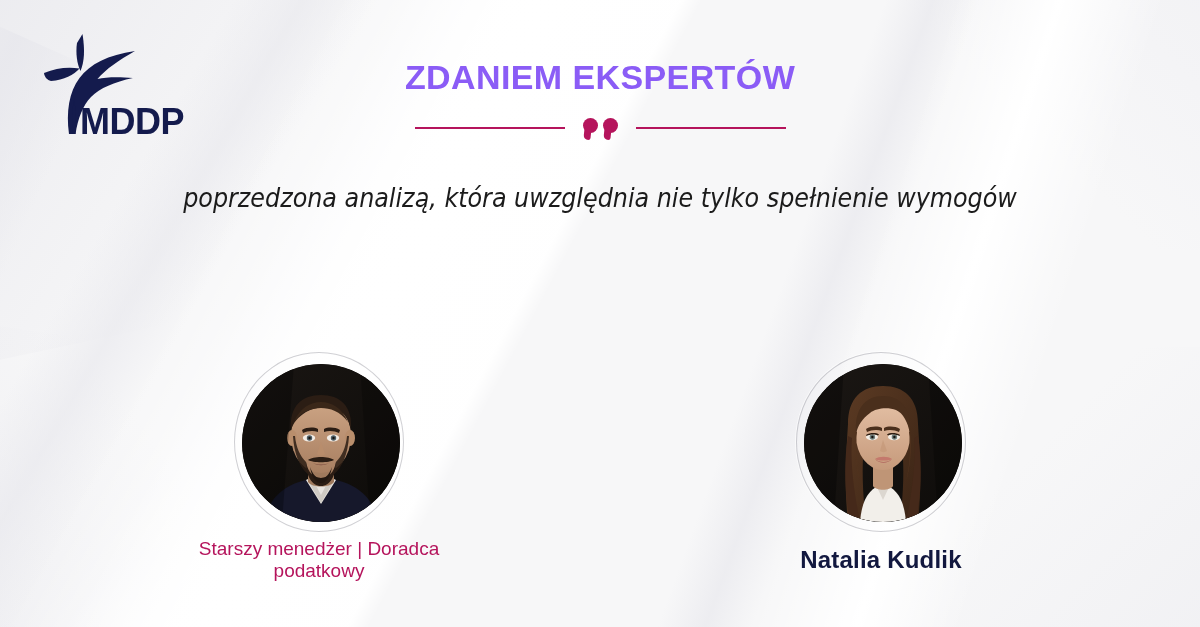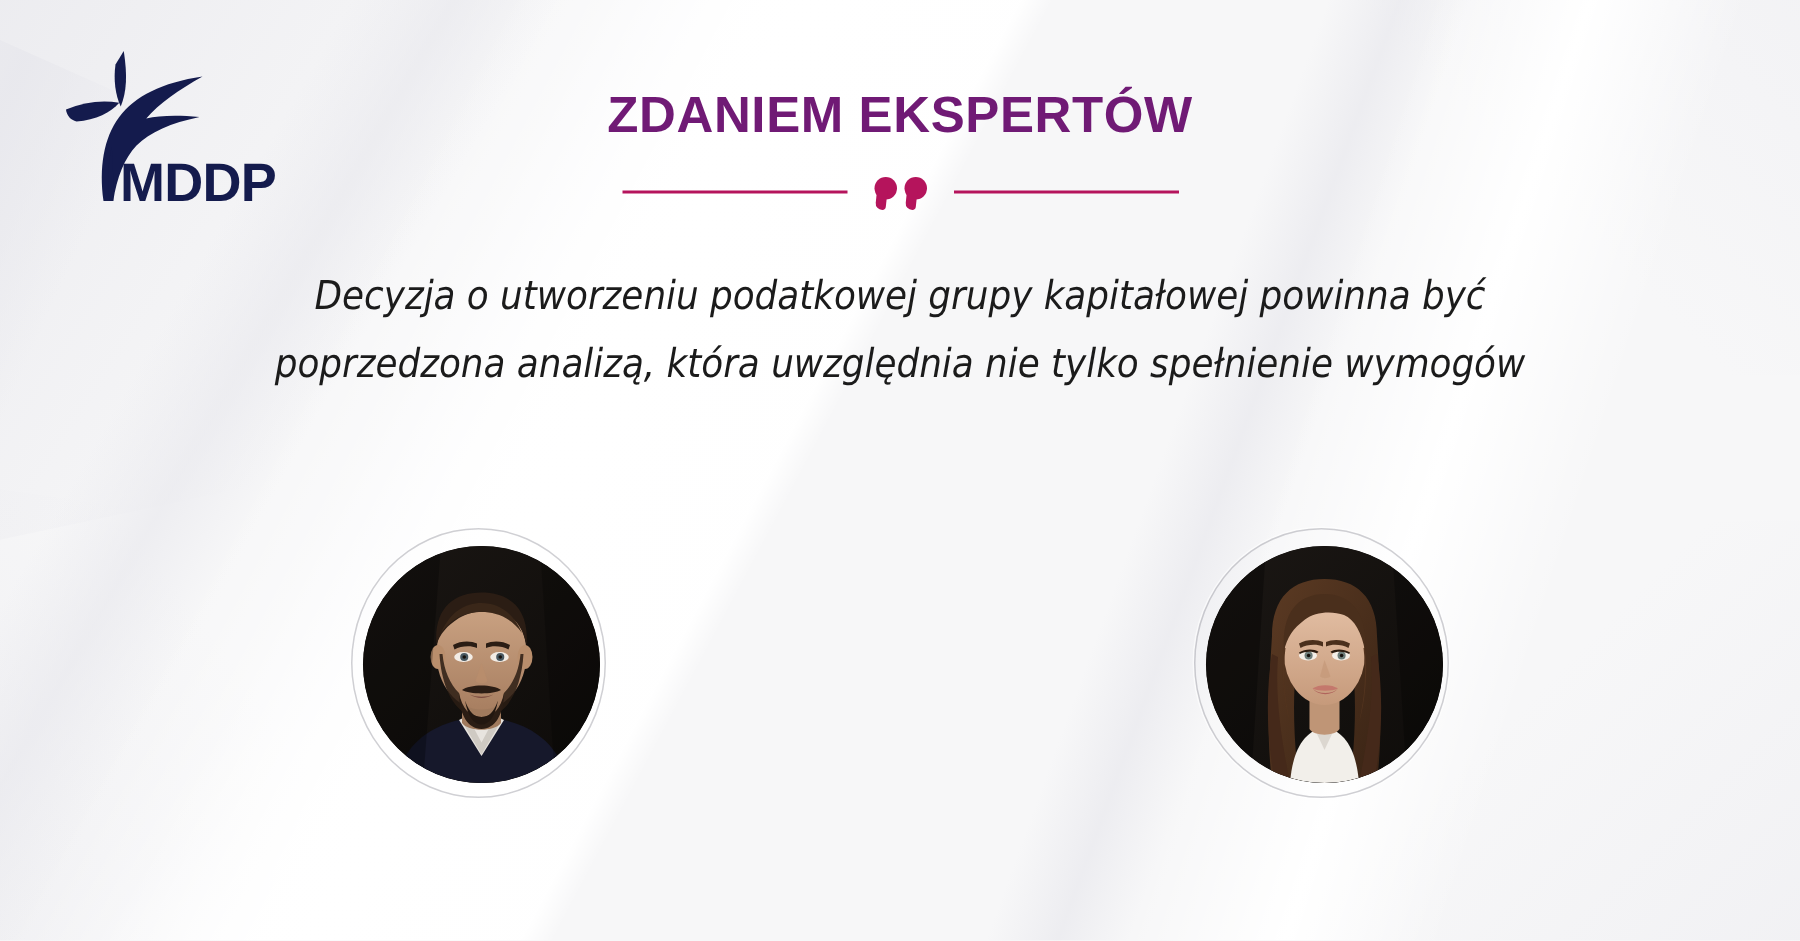--- a/index.html
+++ b/index.html
@@ -50,21 +50,21 @@
 
   
   #logo { position:absolute; left:36px; top:28px; width:150px; height:118px;text-align:center; }
   #logo svg { display:block; width:150px; height:118px; }
 
   
   #title {
     position:absolute; left:0; right:0; top:58px;
     text-align:center;
     font-size:34px; font-weight:bold; letter-spacing:.4px;
-    color:#701a75;
+    color:#8b5cf6;
   }
   #divider {
     position:absolute; left:0; right:0; top:122px;
     display:flex; align-items:center; justify-content:center; gap:18px;
   }
   #divider .rule { width:150px; height:2px; background:#b5145c; }
   #divider .marks { display:flex; gap:5px; margin-top:-4px; }
   #divider .marks i {
     display:block; width:15px; height:15px; border-radius:50%;
     background:#b5145c; position:relative;
@@ -163,21 +163,20 @@
 <div id="divider">
   <span class="rule"></span>
   <span class="marks">
       <i></i>
       <i></i>
     </span>
   <span class="rule"></span>
 </div>
 
 <div id="quote">
-  <span>Decyzja o utworzeniu podatkowej grupy kapitałowej powinna być</span>
   <span>poprzedzona analizą, która uwzględnia nie tylko spełnienie wymogów</span>
 </div>
 
 <div id="people">
 
   <div class="person">
     <div class="photo-wrap">
       <div class="photo">
         <svg viewBox="0 0 158 158" xmlns="http://www.w3.org/2000/svg" aria-hidden="true">
           <defs>
@@ -238,20 +237,21 @@
             <path d="M107 72 C106 90 100 104 92 110 L94 98 C100 92 104 83 105 72 Z" fill="#2b1d14" opacity=".85"></path>
 
             <rect width="158" height="158" fill="url(#bgA)" opacity="0"></rect>
             <path d="M0 0 L52 0 L40 158 L0 158 Z" fill="#000" opacity=".28"></path>
             <path d="M118 0 L158 0 L158 158 L128 158 Z" fill="#000" opacity=".22"></path>
           </g>
         </svg>
       </div>
       <div class="ring"></div>
     </div>
+    <div class="prole">Starszy menedżer | Doradca podatkowy</div>
   </div>
 
   <div class="person">
     <div class="photo-wrap">
       <div class="photo">
         <svg viewBox="0 0 158 158" xmlns="http://www.w3.org/2000/svg" aria-hidden="true">
           <defs>
             <clipPath id="cB">
                 <circle cx="79" cy="79" r="79"></circle>
               </clipPath>
@@ -308,15 +308,16 @@
             <path d="M71 95 C75 92 84 92 88 95 C84 97 75 97 71 95 Z" fill="#c4786c"></path>
             <path d="M71 95 C75 99 84 99 88 95 C84 100 75 100 71 95 Z" fill="#b0655c"></path>
 
             <path d="M0 0 L40 0 L30 158 L0 158 Z" fill="#000" opacity=".3"></path>
             <path d="M124 0 L158 0 L158 158 L134 158 Z" fill="#000" opacity=".26"></path>
           </g>
         </svg>
       </div>
       <div class="ring"></div>
     </div>
+    <div class="pname">Natalia Kudlik</div>
   </div>
 
 </div>
 
 </body></html>

